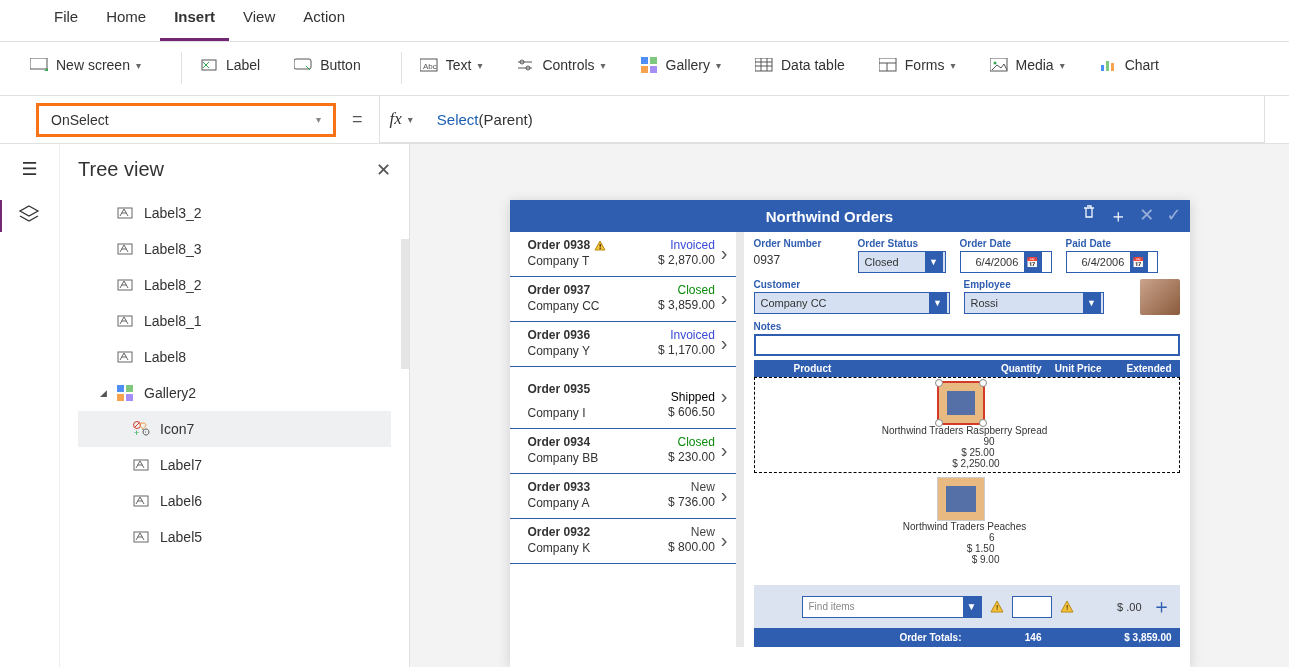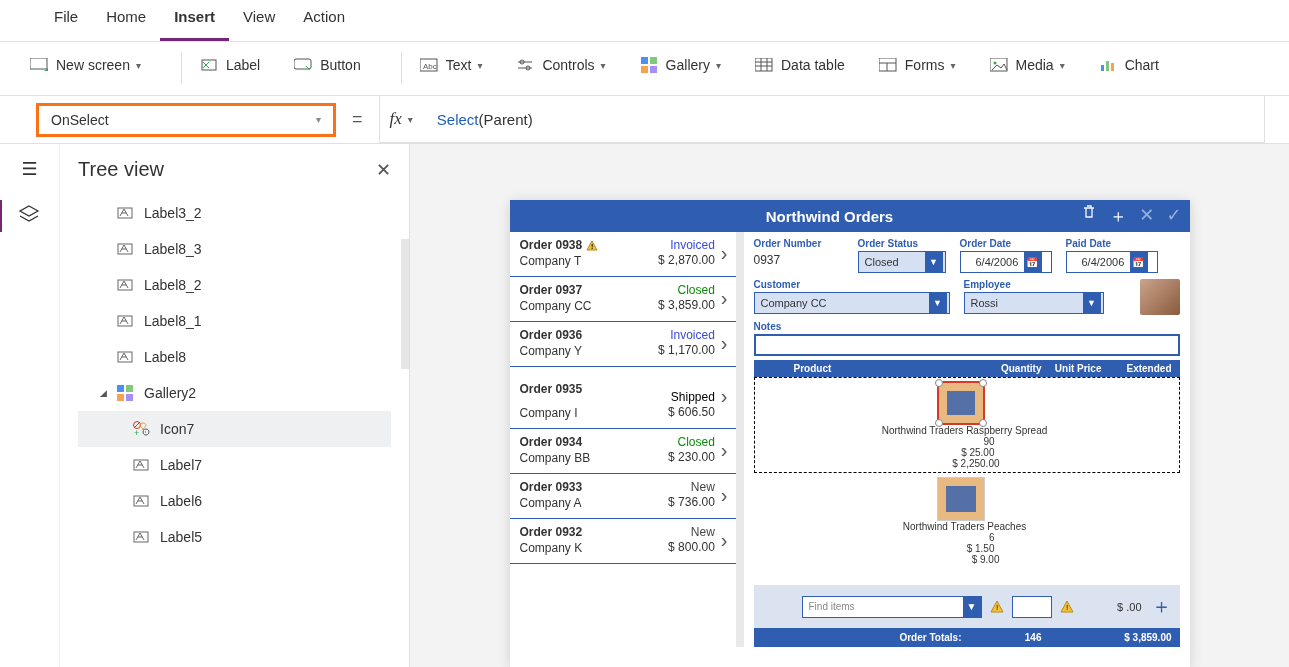--- a/index.html
+++ b/index.html
@@ -63,21 +63,21 @@
 
 .app-header { background:#2f5db0; color:#fff; height: 32px; display:flex; align-items:center; padding: 0 8px; }
 .app-title { flex:1; text-align:center; font-weight:600; font-size:15px; }
 .app-actions { display:flex; gap:12px; font-size:18px; }
 .app-actions span { opacity:.95; cursor:pointer;}
 
 .app-body { display:flex; }
 
 
 .order-list { width: 226px; }
-.order-item { border-bottom:1px solid #2f5db0; padding: 6px 8px 8px 10px; display:flex; align-items:center; }
+.order-item { border-bottom:1px solid #2f5db0; padding: 6px 8px 8px 18px; display:flex; align-items:center; }
 .oi-left { flex:1; }
 .oi-row { display:flex; justify-content:space-between; align-items:center; }
 .oi-order { font-weight:600; font-size:12px; }
 .oi-status { font-size:12px; }
 .oi-company { font-size:12px; color:#333; margin-top:2px;}
 .oi-amount { font-size:12px; color:#333; }
 .oi-chev { font-size:20px; color:#555; padding-left:6px;}
 .st-invoiced{color:#3a4bd8;} .st-closed{color:#0b8a0b;} .st-shipped{color:#000000;margin-top:17px;} .st-new{color:#444;}
 .scroll-col{width:8px; background:#e9e9e9;}
 .warn-ico{display:inline-block;width:12px;height:12px;margin-left:4px; vertical-align:middle;}

